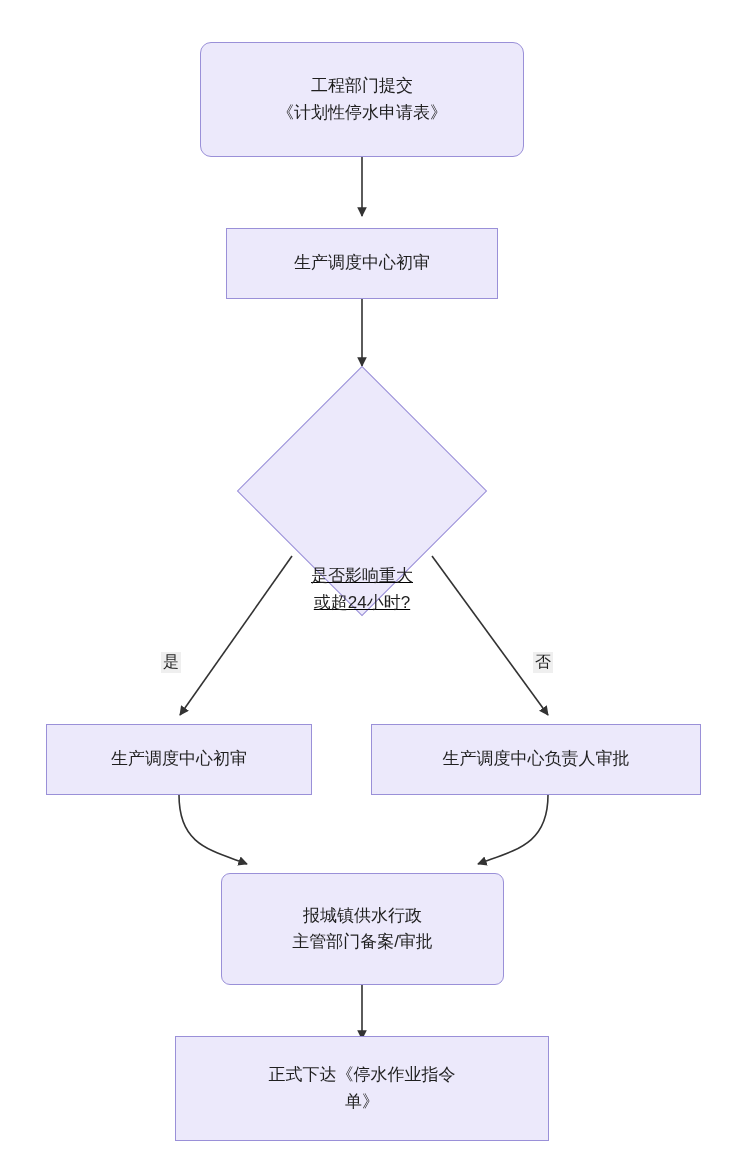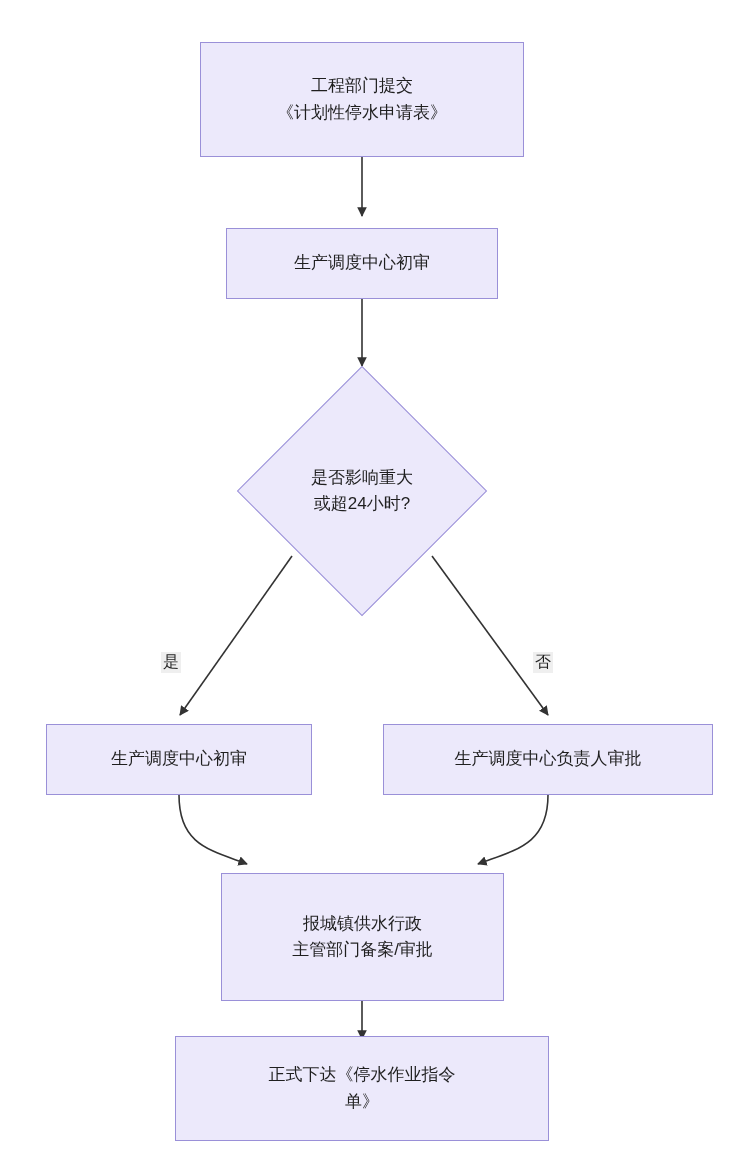--- a/index.html
+++ b/index.html
@@ -36,22 +36,23 @@
     justify-content: center;
     white-space: pre-line;
   }
   .node-text {
     display: block;
     white-space: pre-line;
   }
   .diamond-wrap {
     position: absolute;
     display: flex;
-    align-items: center;
+    align-items: flex-end;
     justify-content: center;
+    text-decoration: underline;
   }
   .diamond-shape {
     position: absolute;
     left: 50%;
     top: 50%;
     transform: translate(-50%, -50%) rotate(45deg);
     background: #ece9fb;
     border: 1px solid #9a90d8;
     box-sizing: border-box;
   }
@@ -94,21 +95,21 @@
 
     <path d="M 432 556 L 548 715" fill="none" stroke="#333333" stroke-width="1.6" marker-end="url(#arrow)"></path>
 
     <path d="M 179 795 C 179 845, 210 850, 247 864" fill="none" stroke="#333333" stroke-width="1.6" marker-end="url(#arrow)"></path>
 
     <path d="M 548 795 C 548 845, 515 850, 478 864" fill="none" stroke="#333333" stroke-width="1.6" marker-end="url(#arrow)"></path>
 
     <path d="M 362 973 L 362 1039" fill="none" stroke="#333333" stroke-width="1.6" marker-end="url(#arrow)"></path>
   </svg>
 
-  <div class="node" style="left:200px; top:42px; width:324px; height:115px;">
+  <div class="node" style="left:200px; top:42px; width:324px; height:115px;border-radius:11px;">
     <span class="node-text">工程部门提交
 《计划性停水申请表》</span>
   </div>
 
   <div class="node" style="left:226px; top:228px; width:272px; height:71px;text-align:right;">
     <span class="node-text">生产调度中心初审</span>
   </div>
 
   <div class="diamond-wrap" style="left:237px; top:366px; width:250px; height:250px;">
     <div class="diamond-shape" style="width:177px; height:177px;"></div>
@@ -116,25 +117,25 @@
 或超24小时?</span>
   </div>
 
   <div class="edge-label" style="left:161px; top:652px;">是</div>
   <div class="edge-label" style="left:533px; top:652px;">否</div>
 
   <div class="node" style="left:46px; top:724px; width:266px; height:71px;">
     <span class="node-text">生产调度中心初审</span>
   </div>
 
-  <div class="node" style="left:383px; top:724px; width:330px; height:71px;">
+  <div class="node" style="left:371px; top:724px; width:330px; height:71px;">
     <span class="node-text">生产调度中心负责人审批</span>
   </div>
 
-  <div class="node" style="left:221px; top:873px; width:283px; height:128px;">
+  <div class="node" style="left:221px; top:873px; width:283px; height:112px;border-radius:9px;">
     <span class="node-text">报城镇供水行政
 主管部门备案/审批</span>
   </div>
 
   <div class="node" style="left:175px; top:1036px; width:374px; height:105px;">
     <span class="node-text">正式下达《停水作业指令
 单》</span>
   </div>
 
 </div>

